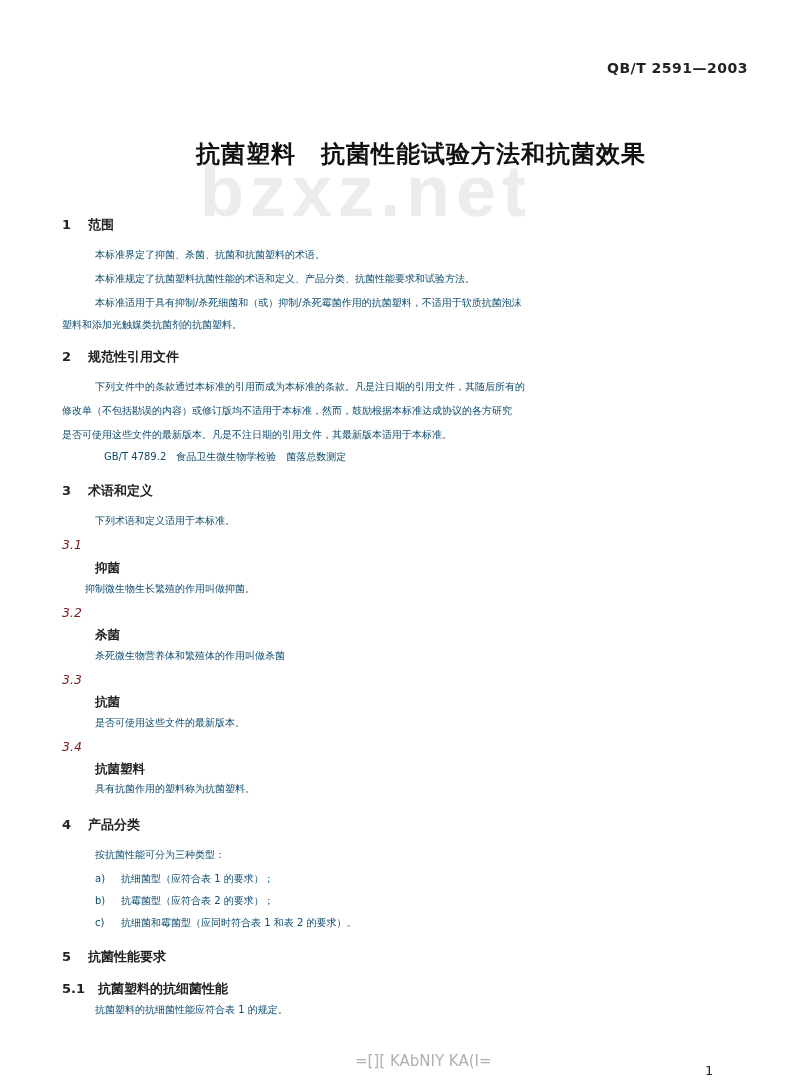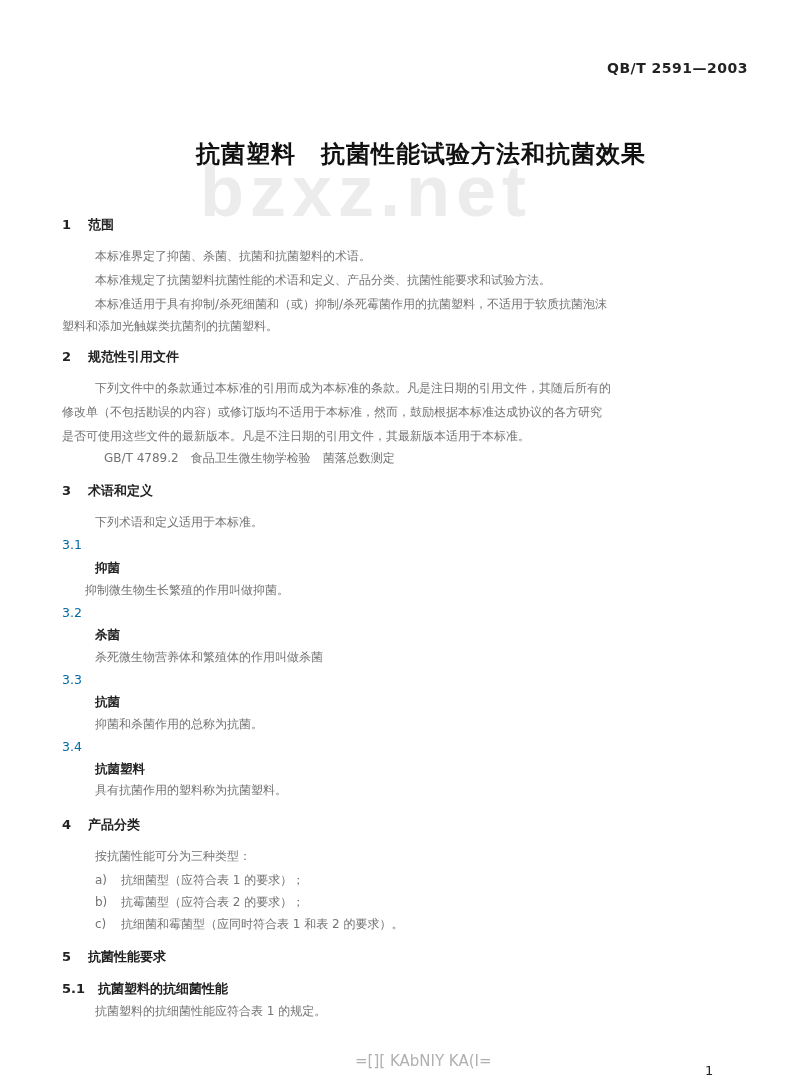--- a/index.html
+++ b/index.html
@@ -7,23 +7,23 @@
     width: 800px; height: 1092px; background: #ffffff; position: relative; overflow: hidden;
     font-family: "DejaVu Sans", "Liberation Sans", sans-serif; color: #1a1a1a;
   }
   .abs { position: absolute; white-space: nowrap; }
   .std-no { left: 607px; top: 60px; font-size: 14px; font-weight: bold; letter-spacing: 0.5px; color: #222; }
   .title { left: 196px; top: 138px; font-size: 24px; font-weight: bold; letter-spacing: 1px; color: #111; }
   .watermark { left: 200px; top: 150px; font-size: 72px; font-weight: bold; color: #ececec; letter-spacing: 6px; z-index: 0; font-family: "Liberation Sans", sans-serif; }
   .content { position: relative; z-index: 1; }
   .h1 { font-size: 13px; font-weight: bold; color: #222; }
   .h1 .num { display: inline-block; width: 26px; }
-  .p { font-size: 12px; color: #737373; }
+  .p { font-size: 10px; color: #0c4a6e; }
   .term { font-size: 12.5px; font-weight: bold; color: #222; }
-  .subnum { font-size: 12.5px; color: #0369a1; }
+  .subnum { font-size: 12.5px; color: #7f1d1d; font-style: italic; }
   .footer-mark { left: 355px; top: 1052px; font-size: 15px; color: #b0b0b0; }
   .page-num { left: 705px; top: 1063px; font-size: 13px; color: #222; }
 </style>
 </head>
 <body>
 
 <div class="abs watermark">bzxz.net</div>
 
 <div class="content">
   <div class="abs std-no">QB/T 2591—2003</div>
@@ -53,21 +53,21 @@
   <div class="abs subnum" style="left:62px; top:537px;">3.1</div>
   <div class="abs term" style="left:95px; top:560px;">抑菌</div>
   <div class="abs p" style="left:85px; top:582px;">抑制微生物生长繁殖的作用叫做抑菌。</div>
 
   <div class="abs subnum" style="left:62px; top:605px;">3.2</div>
   <div class="abs term" style="left:95px; top:627px;">杀菌</div>
   <div class="abs p" style="left:95px; top:649px;">杀死微生物营养体和繁殖体的作用叫做杀菌</div>
 
   <div class="abs subnum" style="left:62px; top:672px;">3.3</div>
   <div class="abs term" style="left:95px; top:694px;">抗菌</div>
-  <div class="abs p" style="left:95px; top:716px;">抑菌和杀菌作用的总称为抗菌。</div>
+  <div class="abs p" style="left:95px; top:716px;">是否可使用这些文件的最新版本。</div>
 
   <div class="abs subnum" style="left:62px; top:739px;">3.4</div>
   <div class="abs term" style="left:95px; top:761px;">抗菌塑料</div>
   <div class="abs p" style="left:95px; top:782px;">具有抗菌作用的塑料称为抗菌塑料。</div>
 
   <div class="abs h1" style="left:62px; top:816px;">
     <span class="num">4</span><span>产品分类</span>
   </div>
   <div class="abs p" style="left:95px; top:848px;">按抗菌性能可分为三种类型：</div>
   <div class="abs p" style="left:95px; top:872px;">

